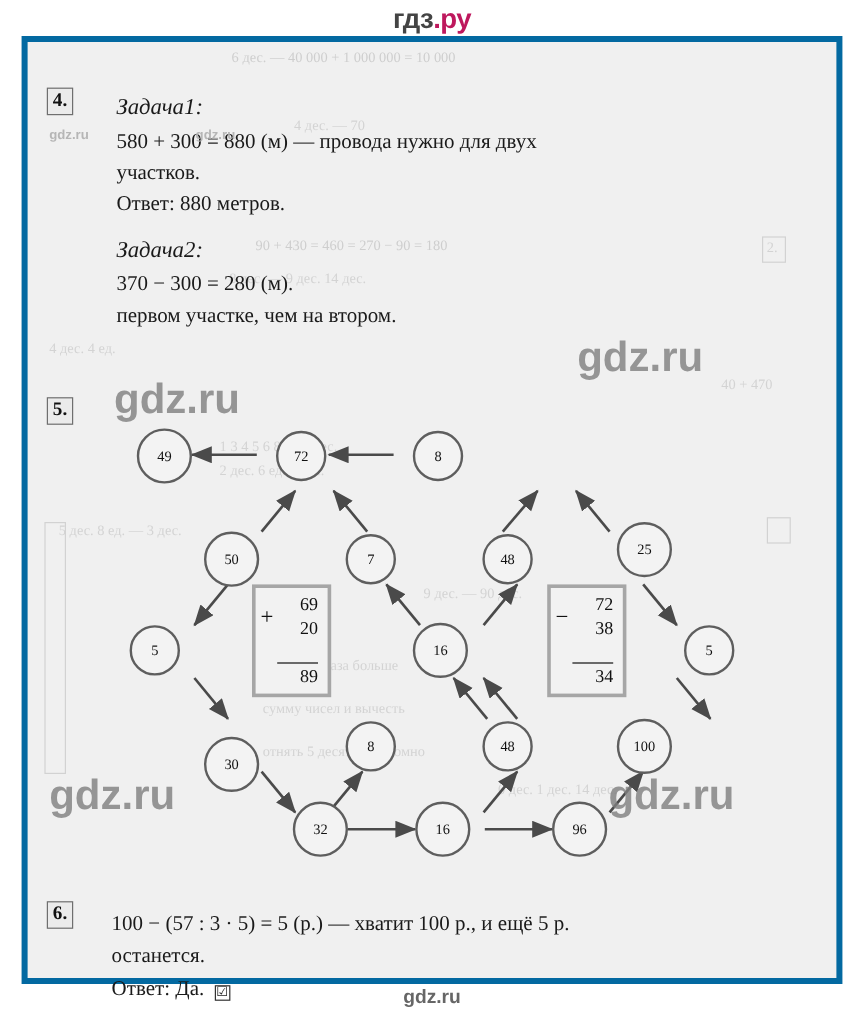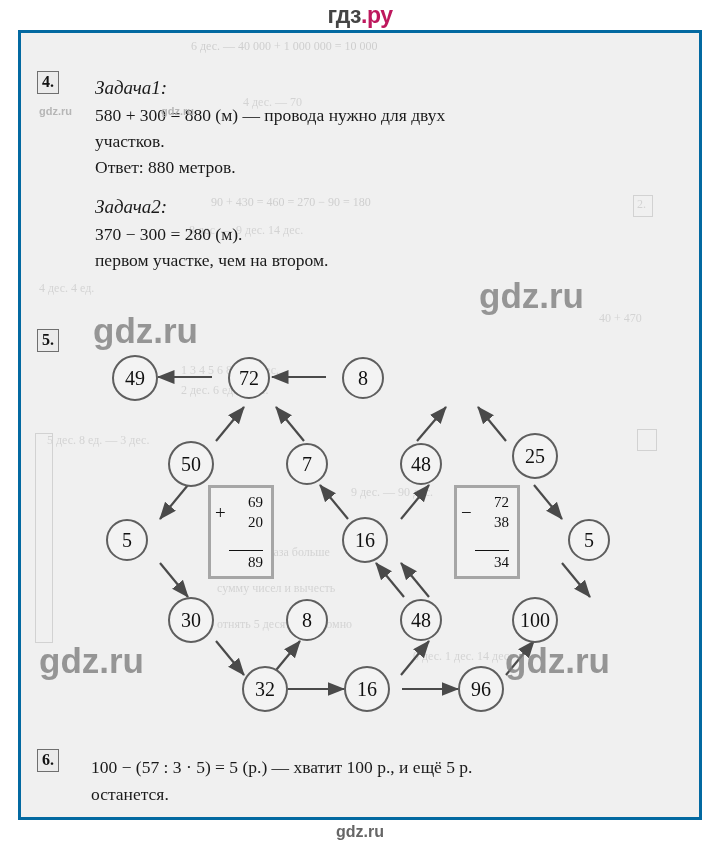--- a/index.html
+++ b/index.html
@@ -25,21 +25,21 @@
     position:absolute; left:50%; bottom:6px; transform:translateX(-50%);
     font-family:"Liberation Sans", sans-serif;
     font-size:16px; font-weight:bold; color:#666;
   }
 
   
   .sheet {
     position:absolute; left:18px; top:30px;
     width:684px; height:790px;
     background:#f0f0f0;
-    border:3px solid #0369a1;
+    border:5px solid #0369a1;
   }
   .sheet-inner { position:absolute; inset:0; }
 
   
   .bleed {
     position:absolute;
     color:#c9c9c9;
     font-size:12px;
     font-family:"Liberation Serif", serif;
     white-space:nowrap;
@@ -81,21 +81,21 @@
   
   .diagram { position:absolute; left:55px; top:300px; width:590px; height:400px; }
   .diagram svg { position:absolute; left:0; top:0; }
 
   .node {
     position:absolute;
     border:2px solid #5e5e5e;
     background:#f3f3f3;
     border-radius:50%;
     font-family:"Liberation Serif", serif;
-    font-size:20px;
+    font-size:12px;
     color:#111;
     display:flex; align-items:center; justify-content:center;
     z-index:3;
   }
   .node.small { width:42px; height:42px; }
   .node.mid   { width:46px; height:46px; }
 
   
   .sumbox {
     position:absolute;
@@ -238,21 +238,21 @@
 
       <div class="node mid" style="left:92px;  top:108px;">50</div>
       <div class="node small" style="left:210px; top:110px;">7</div>
       <div class="node small" style="left:324px; top:110px;">48</div>
       <div class="node mid" style="left:436px; top:100px;">25</div>
 
       <div class="node small" style="left:30px;  top:186px;">5</div>
       <div class="node mid" style="left:266px; top:184px;">16</div>
       <div class="node small" style="left:492px; top:186px;">5</div>
 
-      <div class="node mid" style="left:92px;  top:264px;">30</div>
+      <div class="node mid" style="left:92px;  top:279px;">30</div>
       <div class="node small" style="left:210px; top:266px;">8</div>
       <div class="node small" style="left:324px; top:266px;">48</div>
       <div class="node mid" style="left:436px; top:264px;">100</div>
 
       <div class="node mid" style="left:166px; top:333px;">32</div>
       <div class="node mid" style="left:268px; top:333px;">16</div>
       <div class="node mid" style="left:382px; top:333px;">96</div>
 
       <div class="sumbox" style="left:132px; top:152px;">
         <div class="op">+</div>
@@ -273,18 +273,22 @@
       </div>
     </div>
 
     <div class="wm big" style="left:18px;  top:608px;">gdz.ru</div>
     <div class="wm big" style="left:484px; top:608px;">gdz.ru</div>
 
     <div class="exnum" style="left:16px; top:716px;">6.</div>
     <div class="t6">
       <p class="line">100 − (57 : 3 · 5) = 5 (р.) — хватит 100 р., и ещё 5 р.</p>
       <p class="line">останется.</p>
+      <p class="line">
+        <span>Ответ: Да.</span>
+        <span class="checkbox">☑</span>
+      </p>
     </div>
 
   </div>
 </div>
 
 <div class="bottom-logo">gdz.ru</div>
 
 </body></html>

